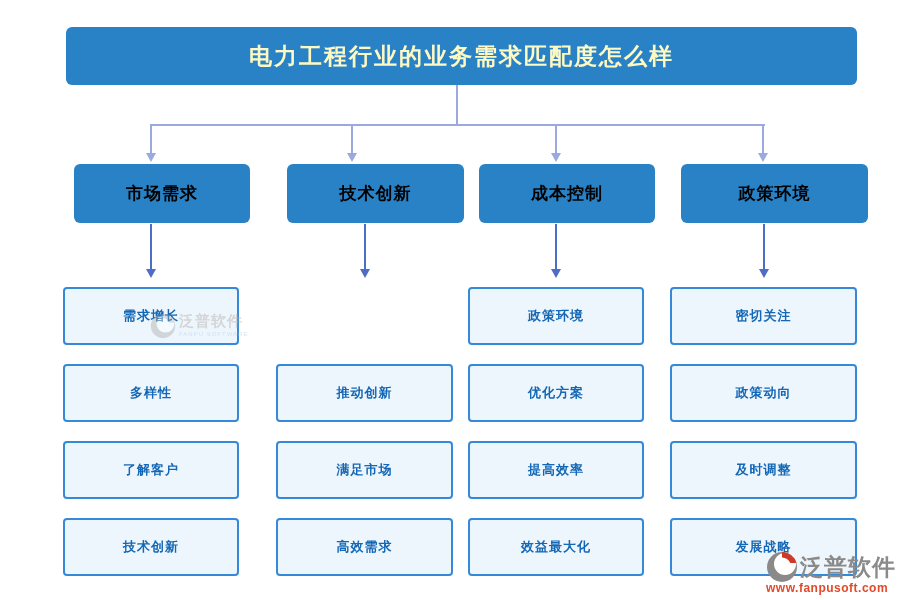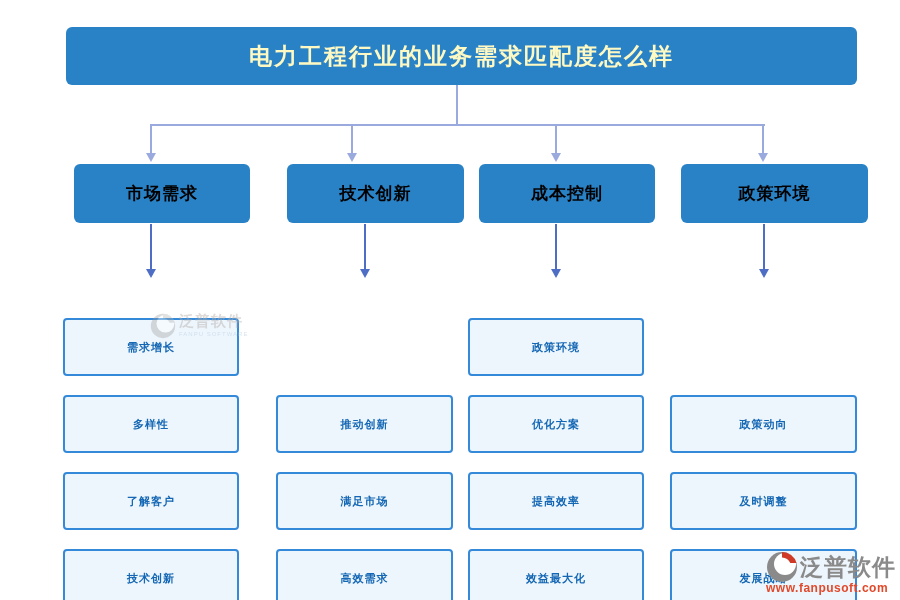--- a/index.html
+++ b/index.html
@@ -58,21 +58,21 @@
   }
   .barrow-head{
     position:absolute;left:calc(50% - 5px);top:105px;width:0;height:0;
     border-left:5px solid transparent;border-right:5px solid transparent;
     border-top:9px solid var(--branch-line);
   }
   .child-box{
     position:absolute;left:0;width:100%;height:58px;
     background:var(--child-fill);border:2px solid var(--child-border);border-radius:4px;
     display:flex;align-items:center;justify-content:center;
-    color:var(--child-text);font-size:11px;font-weight:bold;letter-spacing:1px;margin-top:31px;
+    color:var(--child-text);font-size:13px;font-weight:bold;letter-spacing:1px;
   }
   .row-0{top:123px;} .row-1{top:200px;} .row-2{top:277px;} .row-3{top:354px;}
 
   
   .watermark-center{
     position:absolute;left:150px;top:313px;display:flex;align-items:flex-start;gap:3px;
     opacity:.45;pointer-events:none;
   }
   .watermark-center .wm-icon{width:26px;height:26px;filter:grayscale(1);opacity:.8;}
   .wm-texts{display:flex;flex-direction:column;line-height:1;}
@@ -130,20 +130,21 @@
     <div class="child-box row-0">政策环境</div>
     <div class="child-box row-1">优化方案</div>
     <div class="child-box row-2">提高效率</div>
     <div class="child-box row-3">效益最大化</div>
   </div>
 
   <div class="column col-3">
     <div class="branch-header">政策环境</div>
     <div class="barrow-line"></div>
     <div class="barrow-head"></div>
+    <div class="child-box row-0">密切关注</div>
     <div class="child-box row-1">政策动向</div>
     <div class="child-box row-2">及时调整</div>
     <div class="child-box row-3">发展战略</div>
   </div>
 
   <div class="watermark-center">
     <svg class="wm-icon" viewBox="0 0 32 32" aria-hidden="true">
       <circle cx="16" cy="16" r="15" fill="#9a9a9a"></circle>
       <circle cx="19" cy="13" r="11" fill="#ffffff"></circle>
       <path d="M16 1 a15 15 0 0 1 14.5 11 l-6.2 0 a9.5 9.5 0 0 0 -8.3 -5.6 z" fill="#b0b0b0"></path>

